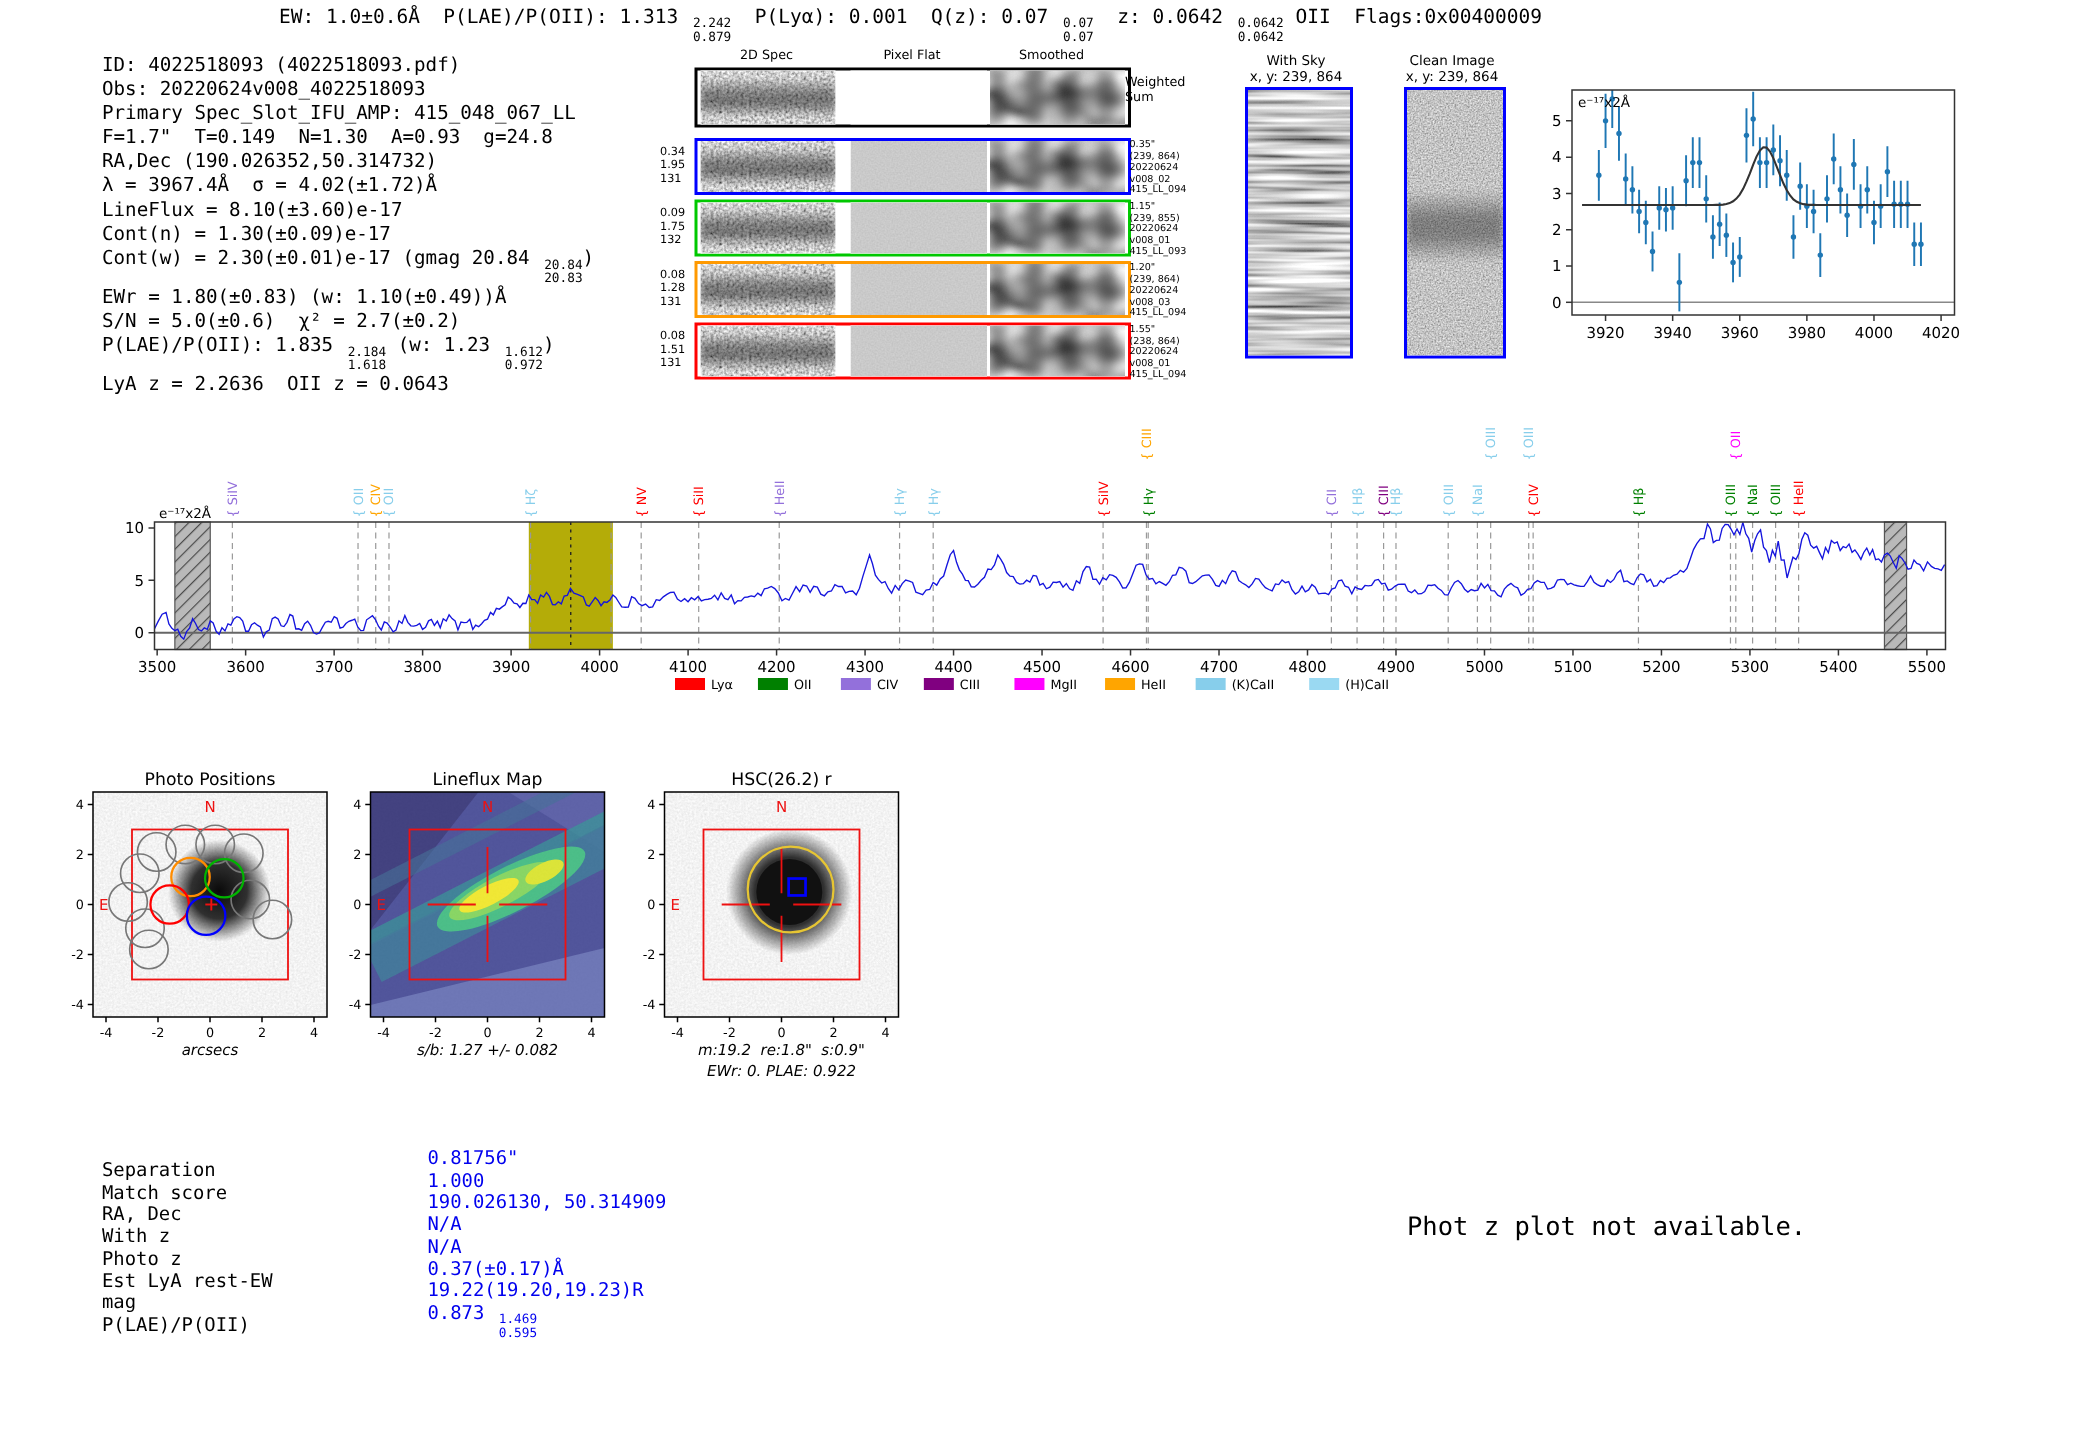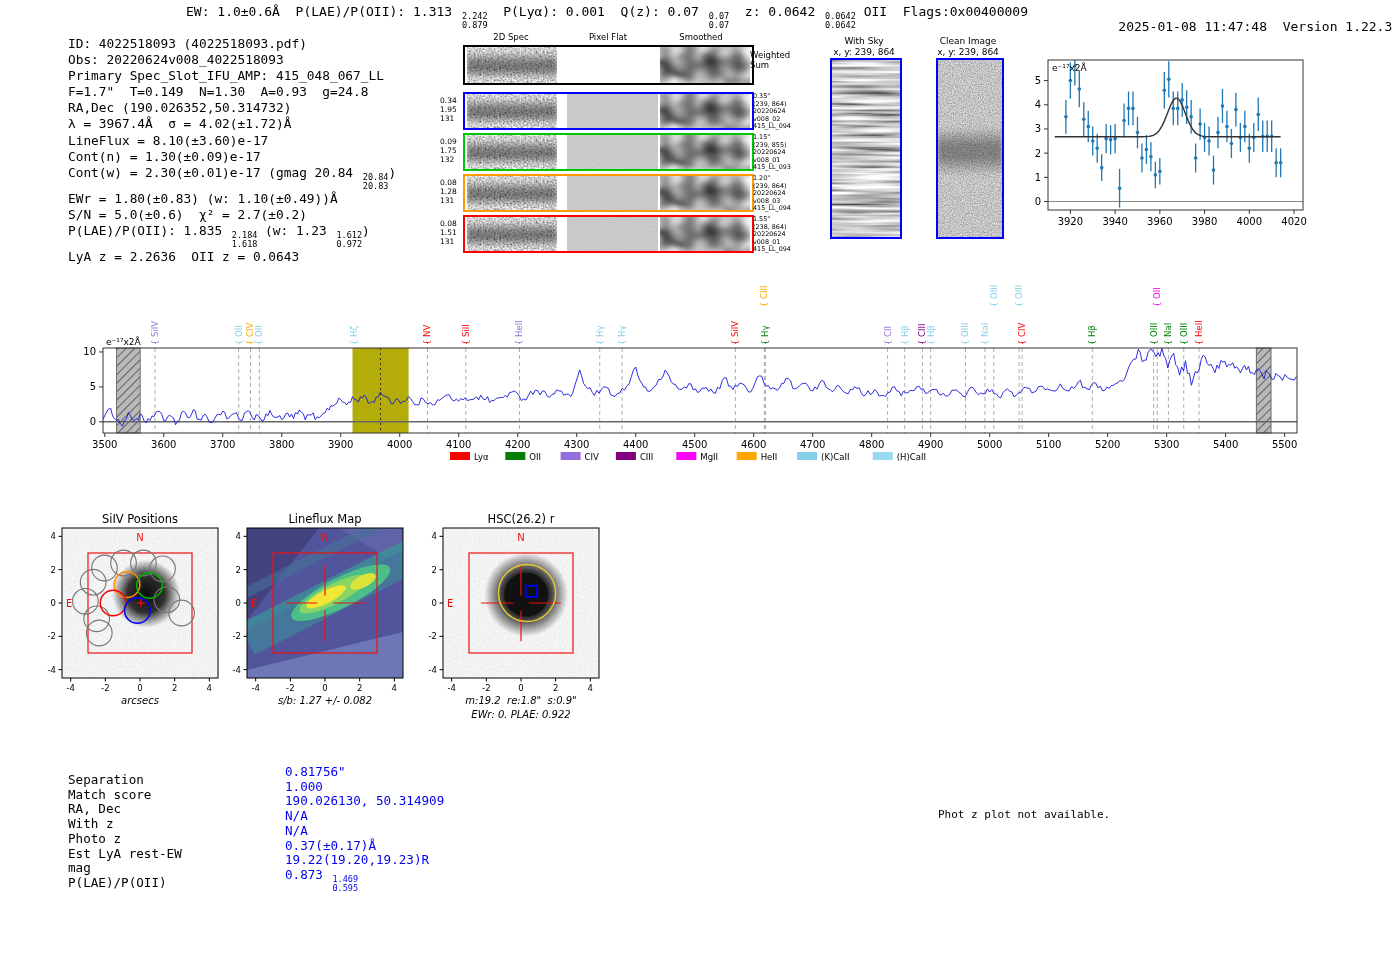--- a/index.html
+++ b/index.html
@@ -98,23 +98,20 @@
     <pattern id="hatch" width="6" height="6" patternUnits="userSpaceOnUse" patternTransform="rotate(45)">
       <rect width="6" height="6" fill="#b9b9b9"></rect>
       <line x1="0" y1="0" x2="0" y2="6" stroke="#4a4a4a" stroke-width="1.6"></line>
     </pattern>
   </defs>
 </svg>
 
 <div class="page">
 
   <div class="abs pre hdr" style="left:155px;top:4px;">EW: 1.0±0.6Å  P(LAE)/P(OII): 1.313 <span class="frac"><span class="fh">2.242</span><span class="fl">0.879</span></span>  P(Lyα): 0.001  Q(z): 0.07 <span class="frac"><span class="fh">0.07</span><span class="fl">0.07</span></span>  z: 0.0642 <span class="frac"><span class="fh">0.0642</span><span class="fl">0.0642</span></span> OII  Flags:0x00400009</div>
-  <div class="abs pre hdr" style="left:1056px;top:4px;">
-    <span>2025-01-08 11:47:48</span><span>  </span><span>Version 1.22.3</span>
-  </div>
 
   <div class="abs" id="info" style="left:68px;top:36px;font-size:12.8px;line-height:16.1px;">
       <div class="pre">ID: 4022518093 (4022518093.pdf)</div>
       <div class="pre">Obs: 20220624v008_4022518093</div>
       <div class="pre">Primary Spec_Slot_IFU_AMP: 415_048_067_LL</div>
       <div class="pre">F=1.7"  T=0.149  N=1.30  A=0.93  g=24.8</div>
       <div class="pre">RA,Dec (190.026352,50.314732)</div>
       <div class="pre">λ = 3967.4Å  σ = 4.02(±1.72)Å</div>
       <div class="pre">LineFlux = 8.10(±3.60)e-17</div>
       <div class="pre">Cont(n) = 1.30(±0.09)e-17</div>
@@ -515,21 +512,21 @@
       <text x="645.3" y="193.5" font-size="8.5" fill="#000">MgII</text>
       <rect x="681.6999999999999" y="186" width="20" height="8" fill="#ffa500"></rect>
       <text x="705.6999999999999" y="193.5" font-size="8.5" fill="#000">HeII</text>
       <rect x="742.0999999999999" y="186" width="20" height="8" fill="#87ceeb"></rect>
       <text x="766.0999999999999" y="193.5" font-size="8.5" fill="#000">(K)CaII</text>
       <rect x="817.8" y="186" width="20" height="8" fill="#9ad9f2"></rect>
       <text x="841.8" y="193.5" font-size="8.5" fill="#000">(H)CaII</text>
     </svg>
 
 
-  <div class="abs cuttitle" style="left:60px;top:512px;">SiIV Positions</div>
+  <div class="abs cuttitle" style="left:60px;top:512px;">Photo Positions</div>
   <div class="abs cuttitle" style="left:245px;top:512px;">Lineflux Map</div>
   <div class="abs cuttitle" style="left:441px;top:512px;text-align:center;">HSC(26.2) r</div>
 
   <svg class="abs" id="cut-fiber" style="left:38px;top:524px;" width="196" height="176">
       <clipPath id="cf">
         <rect x="24" y="4" width="156" height="150"></rect>
       </clipPath>
       <g clip-path="url(#cf)">
         <rect x="24" y="4" width="156" height="150" filter="url(#f-light)"></rect>
         <radialGradient id="gb4_">
@@ -694,15 +691,15 @@
       <div class="pre">0.81756"</div>
       <div class="pre">1.000</div>
       <div class="pre">190.026130, 50.314909</div>
       <div class="pre">N/A</div>
       <div class="pre">N/A</div>
       <div class="pre">0.37(±0.17)Å</div>
       <div class="pre">19.22(19.20,19.23)R</div>
       <div class="pre">0.873 <span class="frac"><span class="fh">1.469</span><span class="fl">0.595</span></span></div>
     </div>
 
-  <div class="abs" style="left:938px;top:808px;font-size:11px;">Phot z plot not available.</div>
+  <div class="abs" style="left:938px;top:808px;font-size:17px;">Phot z plot not available.</div>
 
 </div>
 
 </body></html>

